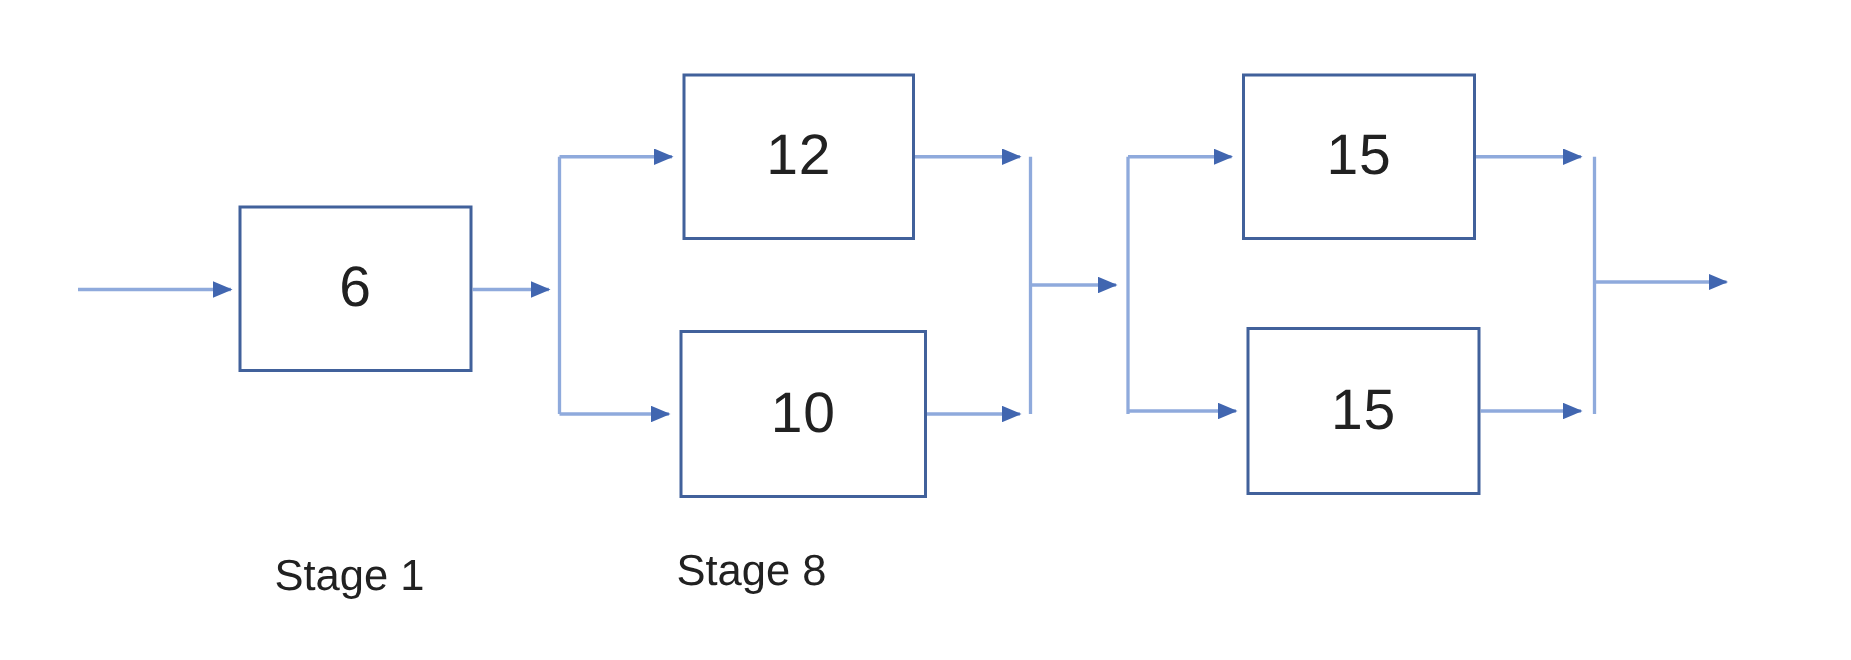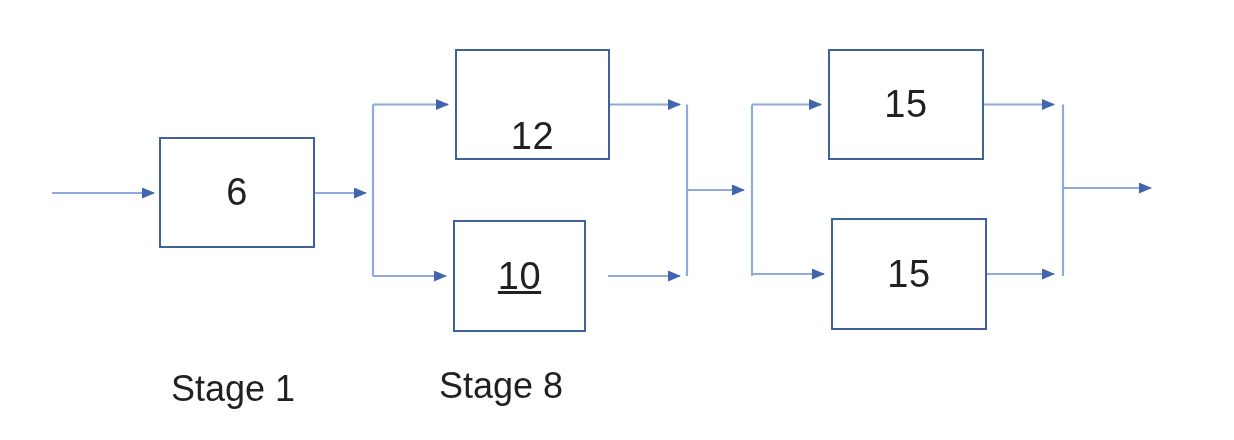--- a/index.html
+++ b/index.html
@@ -34,28 +34,28 @@
     background: #ffffff;
     border: 2px solid var(--border);
     display: flex;
     align-items: center;
     justify-content: center;
     font-size: 38px;
     color: var(--text);
     letter-spacing: 0.5px;
   }
   .box-6   { left: 159px; top: 137px; width: 156px; height: 111px; }
-  .box-12  { left: 455px; top:  49px; width: 155px; height: 111px; align-items: flex-end; }
-  .box-10  { left: 453px; top: 220px; width: 133px; height: 112px; text-decoration: underline; }
+  .box-12  { left: 455px; top:  49px; width: 155px; height: 111px; }
+  .box-10  { left: 453px; top: 220px; width: 165px; height: 112px; }
   .box-15a { left: 828px; top:  49px; width: 156px; height: 111px; }
   .box-15b { left: 831px; top: 218px; width: 156px; height: 112px; }
   .stage-label {
     position: absolute;
     transform: translateX(-50%);
-    font-size: 36px;
+    font-size: 29px;
     color: var(--text);
     white-space: nowrap;
   }
   .stage-1-label { left: 233px; top: 368px; }
   .stage-2-label { left: 501px; top: 365px; }
   .stage-3-label { left: 865px; top: 361px; }
 </style>
 </head>
 <body>
 

